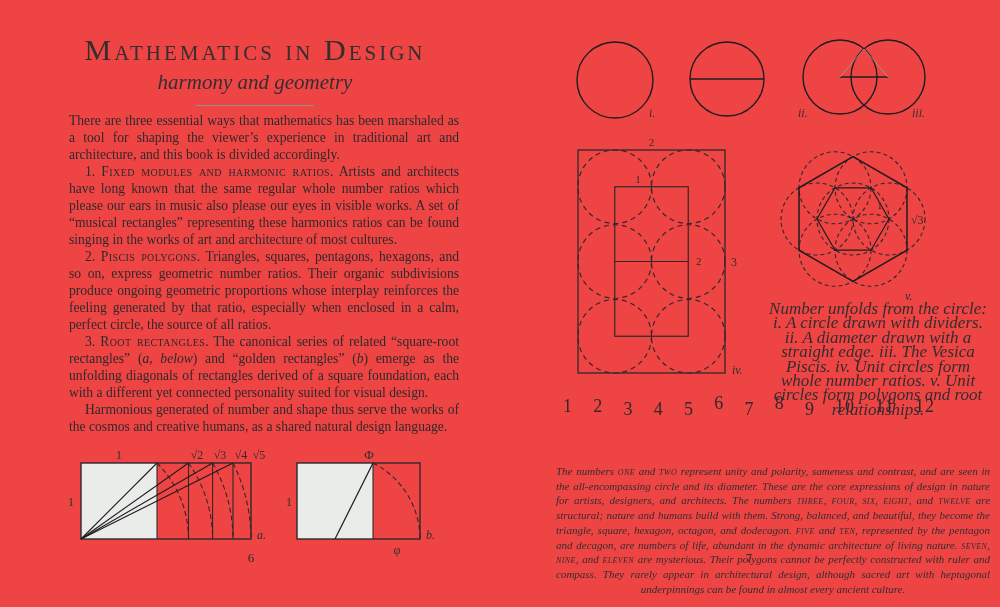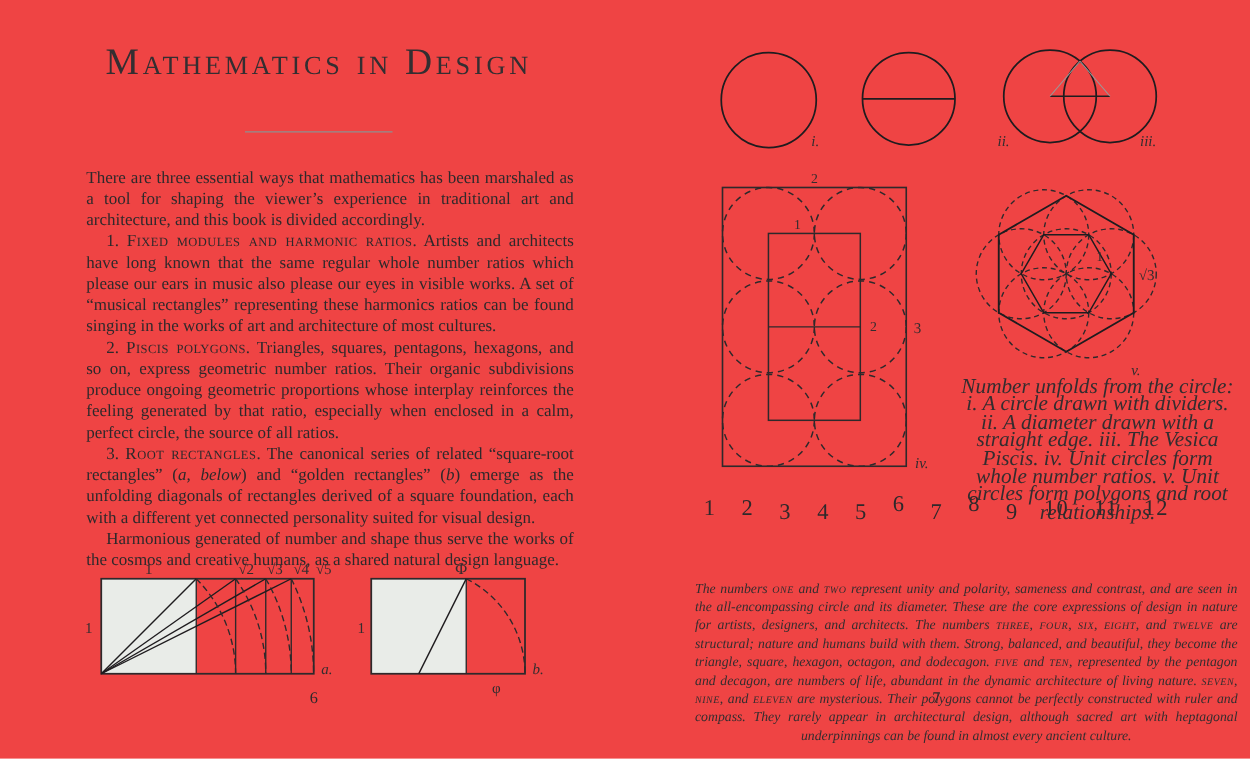--- a/index.html
+++ b/index.html
@@ -5,21 +5,21 @@
   html,body{margin:0;padding:0;background:#ffffff;}
   .spread{position:relative;width:1000px;height:607px;background:#ef4444;
           font-family:"Liberation Serif",serif;color:#2e292b;overflow:hidden;}
   .abs{position:absolute;}
 
   
   .title{top:33px;left:55px;width:400px;text-align:center;font-variant:small-caps;
          font-size:30px;letter-spacing:3px;color:#342e31;}
   .subtitle{top:70px;left:55px;width:400px;text-align:center;font-style:italic;font-size:21px;color:#342e31;}
   .rule{top:105px;left:196px;width:118px;border-top:1px solid #8f8f8f;height:0;}
-  .body{top:133px;left:69px;width:390px;font-size:13.6px;line-height:17px;text-align:justify;}
+  .body{top:112px;left:69px;width:390px;font-size:13.6px;line-height:17px;text-align:justify;}
   .body .para{margin:0;}
   .body .para.ind{text-indent:16px;}
   .sc{font-variant:small-caps;letter-spacing:.4px;}
   .it{font-style:italic;margin-top:44px;}
 
   
   .caption{top:302px;left:768px;width:220px;text-align:center;font-style:italic;
            font-size:17px;line-height:14.4px;color:#332d2f;}
   .numrow{top:396px;left:563px;width:372px;display:flex;justify-content:space-between;
           font-size:18px;letter-spacing:1px;color:#2e292b;}
@@ -32,20 +32,21 @@
 
   svg text{font-family:"Liberation Serif",serif;fill:#332d2f;}
   .figlab{font-style:italic;}
 </style>
 </head>
 <body>
 
 <div class="spread">
 
   <div class="abs title">Mathematics in Design</div>
+  <div class="abs subtitle">harmony and geometry</div>
   <div class="abs rule"></div>
 
   <div class="abs body">
       <div class="para"><span>There are three essential ways that mathematics has been marshaled as a tool for shaping the viewer’s experience in traditional art and architecture, and this book is divided accordingly.</span></div>
       <div class="para ind"><span>1. </span><span class="sc">Fixed modules and harmonic ratios</span><span>.  Artists and architects have long known that the same regular whole number ratios which please our ears in music also please our eyes in visible works. A set of “musical rectangles” representing these harmonics ratios can be found singing in the works of art and architecture of most cultures.</span></div>
       <div class="para ind"><span>2. </span><span class="sc">Piscis polygons</span><span>. Triangles, squares, pentagons, hexagons, and so on, express geometric number ratios. Their organic subdivisions produce ongoing geometric proportions whose interplay reinforces the feeling generated by that ratio, especially when enclosed in a calm, perfect circle, the source of all ratios.</span></div>
       <div class="para ind"><span>3. </span><span class="sc">Root rectangles</span><span>. The canonical series of related “square-root rectangles” (</span><span class="it">a, below</span><span>) and “golden rectangles” (</span><span class="it">b</span><span>) emerge as the unfolding diagonals of rectangles derived of a square foundation, each with a different yet connected personality suited for visual design.</span></div>
       <div class="para ind"><span>Harmonious generated of number and shape thus serve the works of the cosmos and creative humans, as a shared natural design language.</span></div>
     </div>
 

